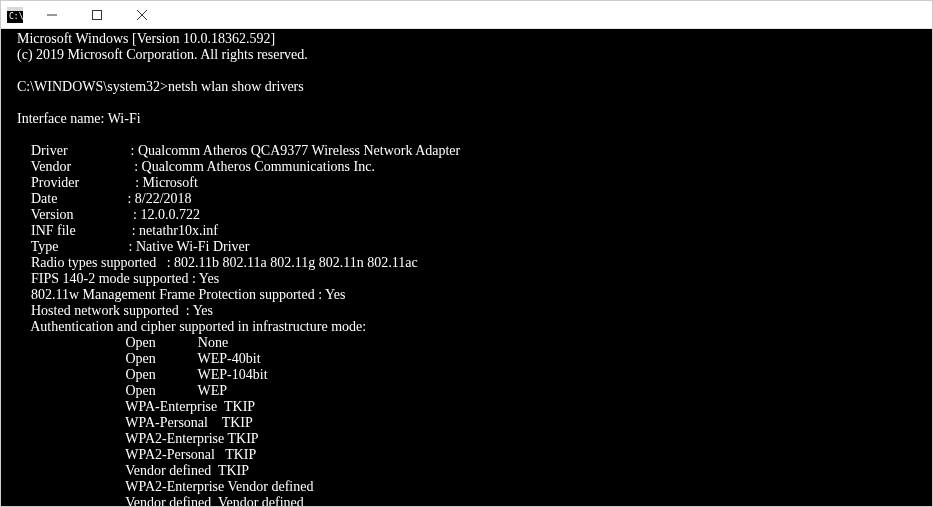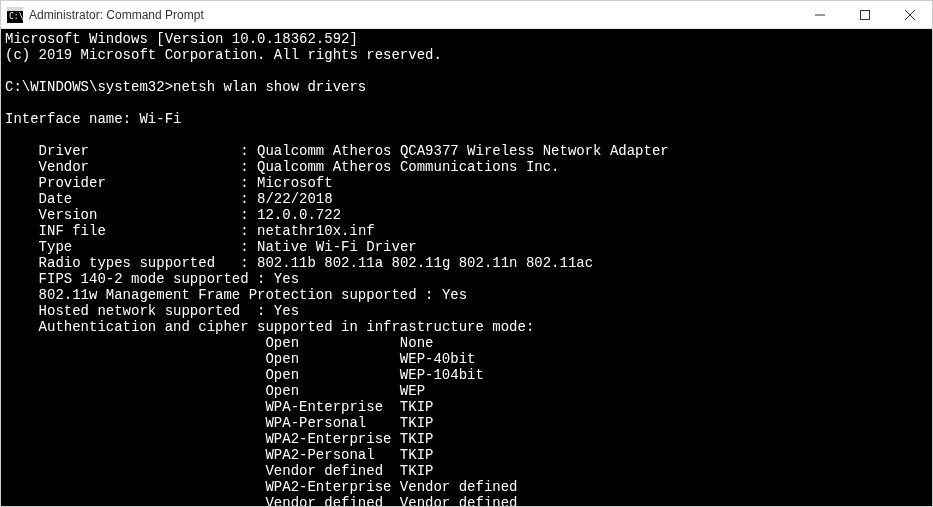--- a/index.html
+++ b/index.html
@@ -49,41 +49,40 @@
       display: flex;
       align-items: center;
       justify-content: center;
       color: #333;
     }
     .win-btn svg { display: block; }
     .terminal {
       flex: 1;
       background: #000;
       color: #fff;
-      font-family: Liberation Mono, monospace;
+      font-family: Liberation Serif, serif;
       font-size: 14px;
       line-height: 16px;
       white-space: pre;
-      padding: 2px 4px;
+      padding: 2px 16px;
       overflow: hidden;
     }
   </style>
 </head>
 <body>
 
 <div class="window">
   <div class="titlebar">
     <div class="title-icon">
       <svg width="16" height="16" viewBox="0 0 16 16">
         <rect x="0" y="0" width="16" height="16" fill="#000"></rect>
         <rect x="0" y="0" width="16" height="4" fill="#d9d9d9"></rect>
         <text x="2" y="12" font-family="Consolas,monospace" font-size="8" fill="#fff">C:\</text>
       </svg>
     </div>
-    <div class="title-text">Administrator: Command Prompt</div>
     <div class="win-controls">
       <div class="win-btn">
         <svg width="10" height="10" viewBox="0 0 10 10">
             <line x1="0" y1="5" x2="10" y2="5" stroke="#333" stroke-width="1"></line>
           </svg>
       </div>
       <div class="win-btn">
         <svg width="10" height="10" viewBox="0 0 10 10">
             <rect x="0.5" y="0.5" width="9" height="9" fill="none" stroke="#333" stroke-width="1"></rect>
           </svg>

